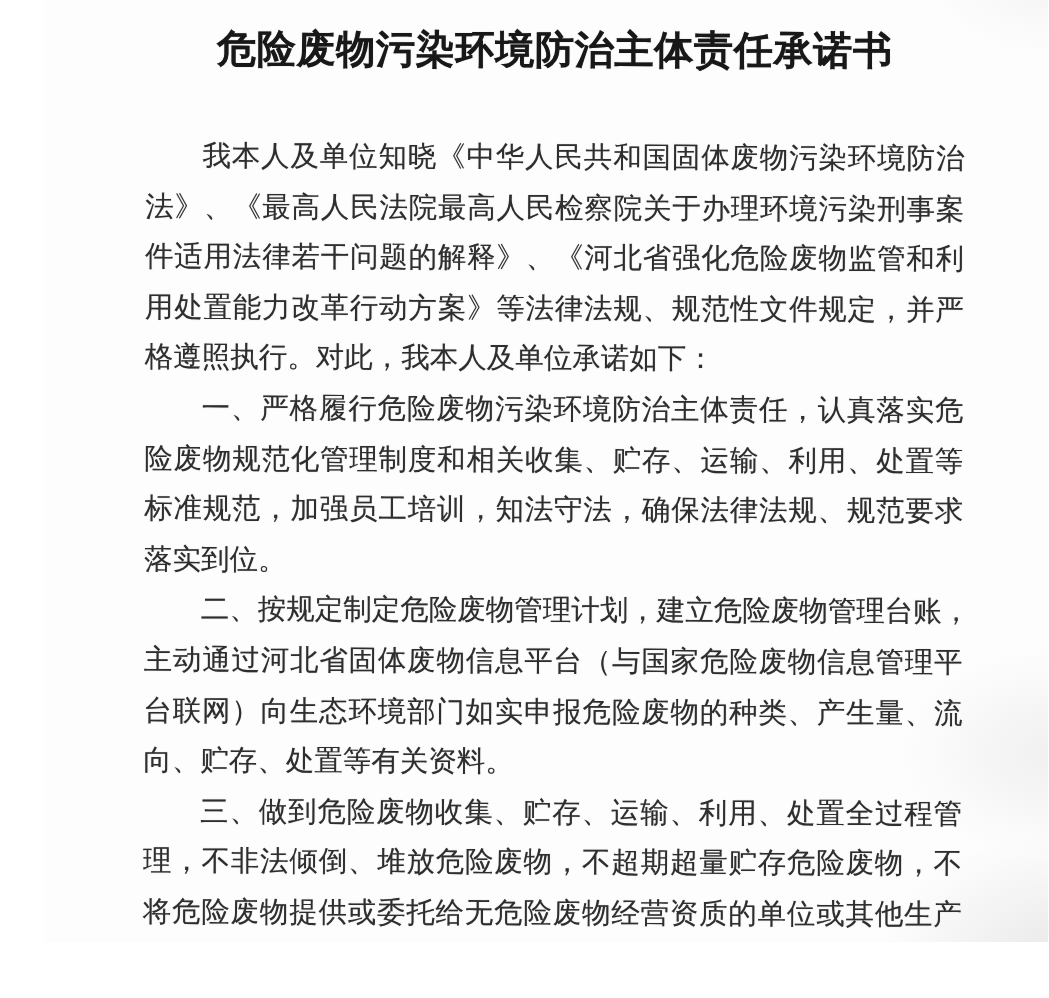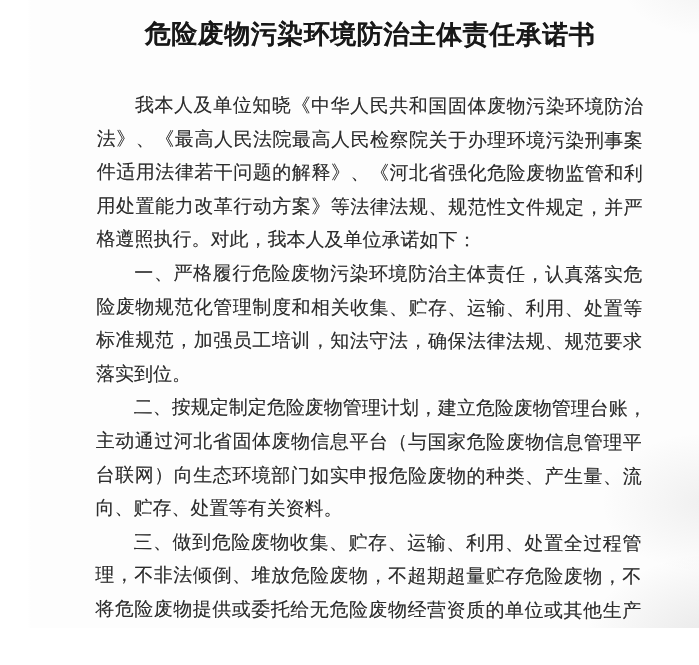--- a/index.html
+++ b/index.html
@@ -1,21 +1,21 @@
 <!DOCTYPE html>
 <html><head>
 <meta charset="utf-8">
 <style>
   html, body { margin: 0; padding: 0; background: #ffffff; }
   .page {
     position: relative;
     width: 699px;
     height: 628px;
     overflow: hidden;
-    font-family: Liberation Sans, sans-serif;
+    font-family: Liberation Serif, serif;
     background:
       radial-gradient(150px 100px at 101% 80%, rgba(60,60,60,0.07), rgba(60,60,60,0) 70%),
       radial-gradient(190px 130px at 103% 103%, rgba(60,60,60,0.12), rgba(60,60,60,0) 72%),
       radial-gradient(120px 70px at 101% -2%, rgba(60,60,60,0.05), rgba(60,60,60,0) 70%),
       linear-gradient(90deg, #ffffff 0px, #ffffff 28px, #fdfdfd 31px, #fdfdfd 100%);
   }
   .content {
     position: absolute;
     left: 97px;
     top: 16px;

